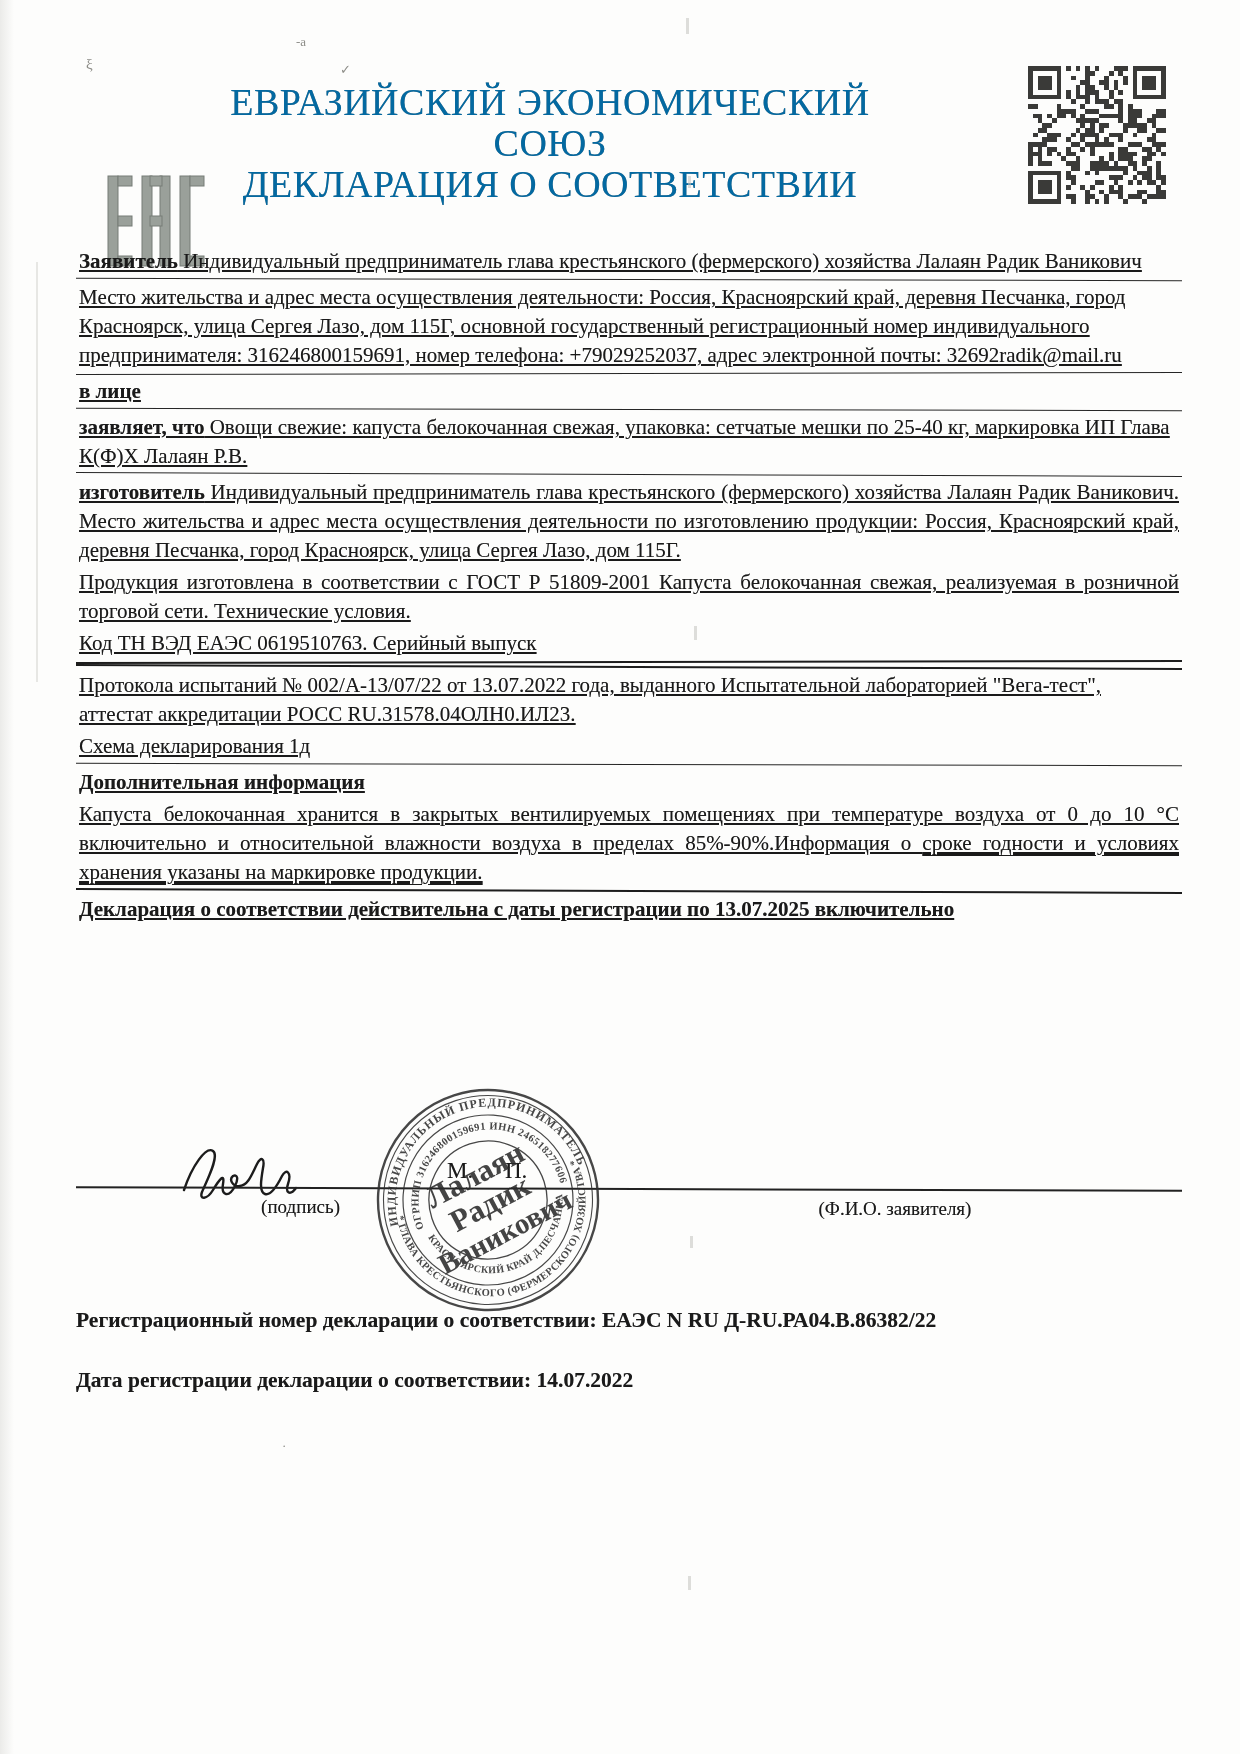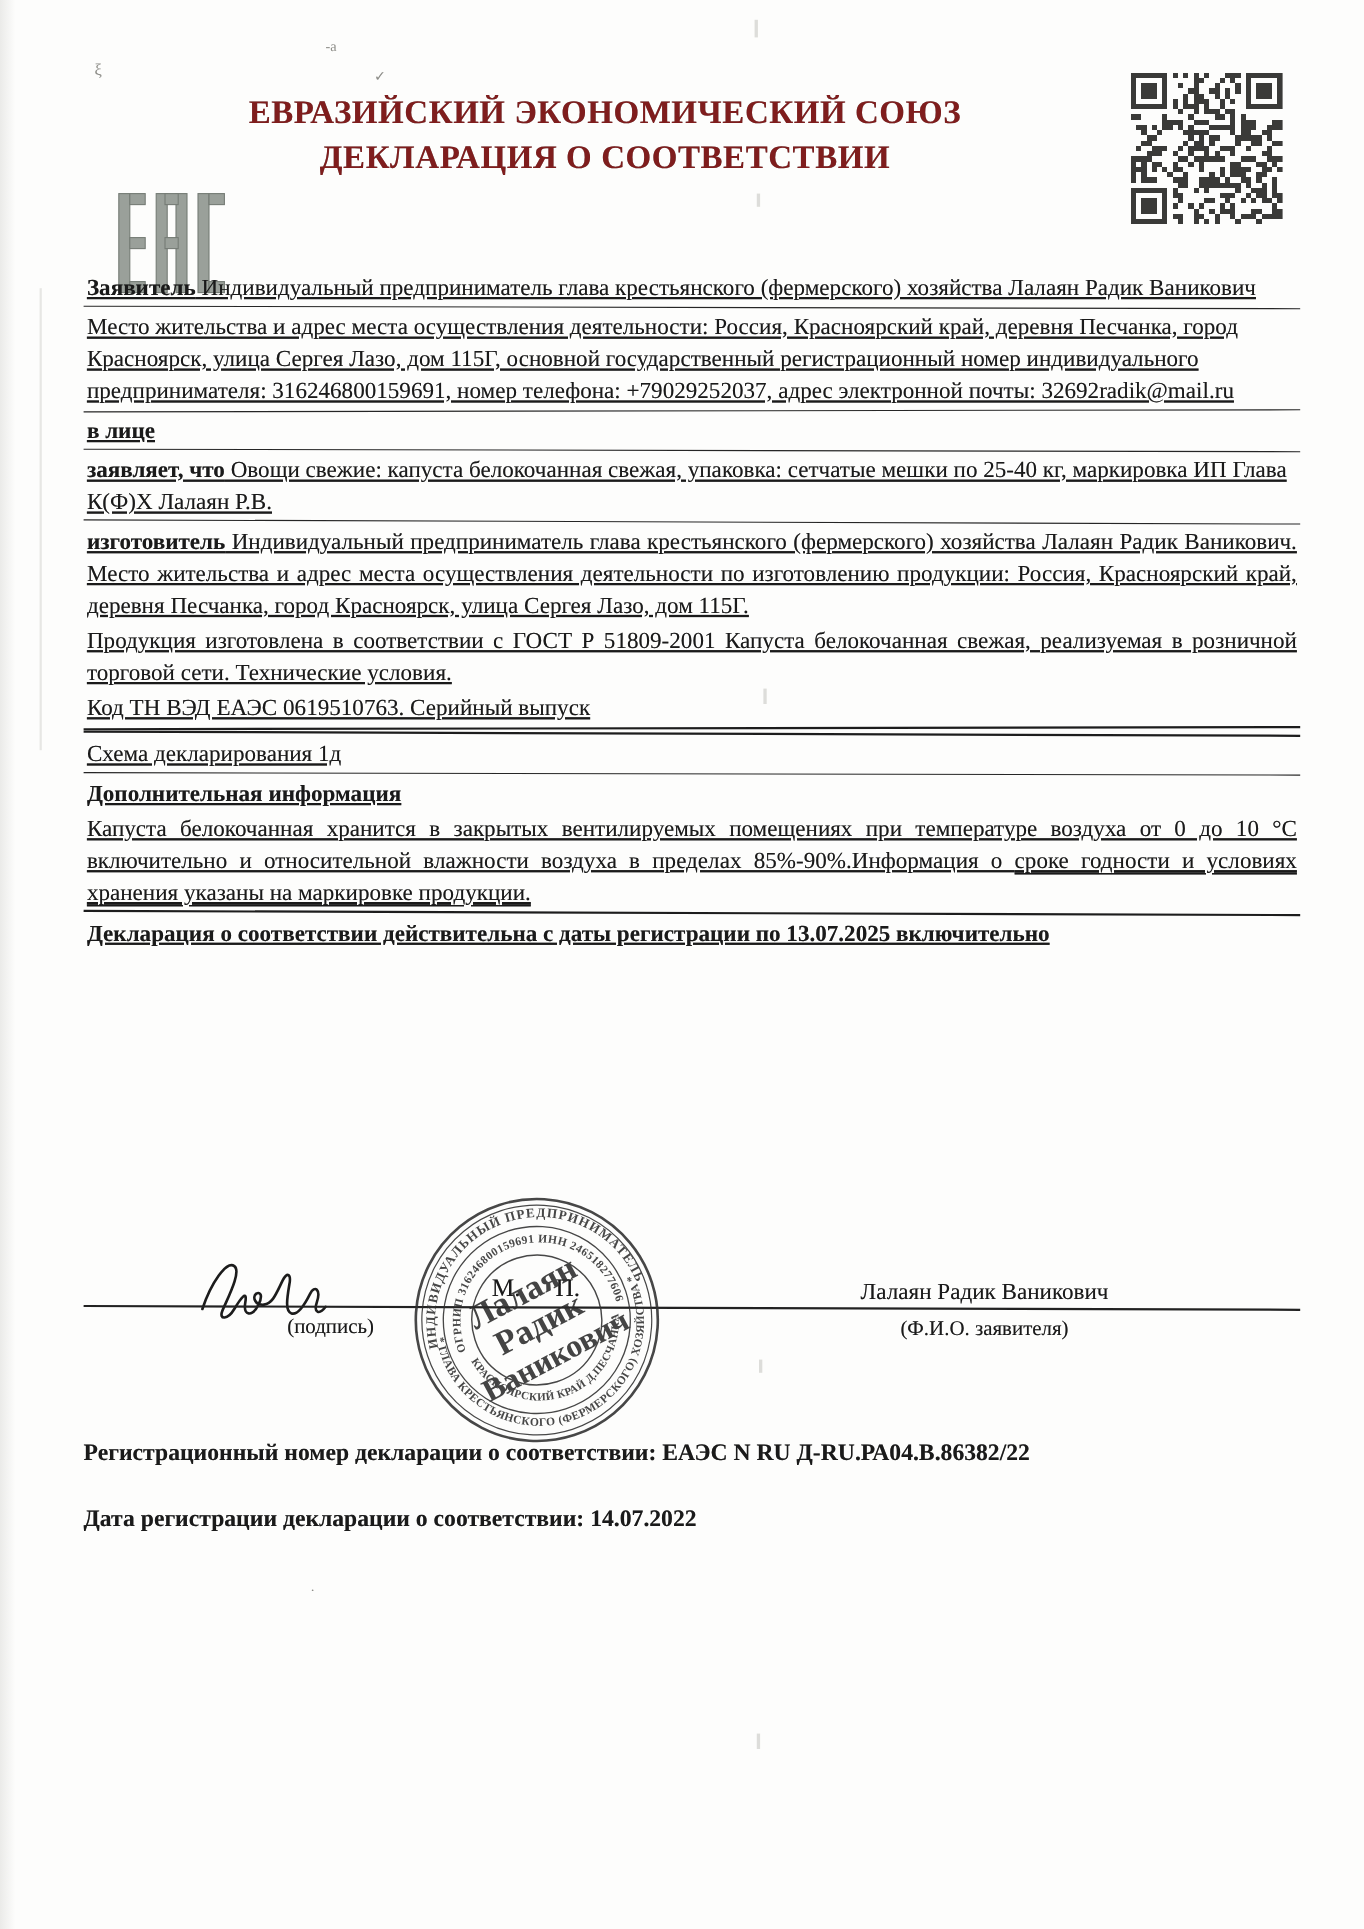--- a/index.html
+++ b/index.html
@@ -11,22 +11,22 @@
     position:relative;
     overflow:hidden;
   }
   .page{position:absolute;inset:0;}
   .scan-edge{position:absolute;left:0;top:0;bottom:0;width:14px;
     background:linear-gradient(to right, rgba(180,180,175,0.25), rgba(255,255,255,0));}
   .scan-text{text-shadow:0 0 0.5px rgba(20,20,20,0.45);}
   
   .title{
     position:absolute;left:190px;top:82px;width:720px;
-    text-align:center;font-weight:bold;font-size:30px;line-height:41px;
-    letter-spacing:0.5px;color:#7f1d1d;
+    text-align:center;font-weight:normal;font-size:38px;line-height:41px;
+    letter-spacing:0.5px;color:#0369a1;
   }
   .eac-logo{position:absolute;left:106px;top:174px;}
   .qr{position:absolute;left:1028px;top:62px;}
   
   .content{
     position:absolute;left:76px;top:244px;width:1106px;
     font-size:21px;line-height:29px;
   }
   .content p{margin:3px;padding:0;text-decoration:underline;}
   .lead{font-weight:bold;}
@@ -407,40 +407,40 @@
     <hr class="rule t2">
     <p class="heading">в лице</p>
     <hr class="rule t1">
     <p><span class="lead">заявляет, что</span><span> Овощи свежие: капуста белокочанная свежая, упаковка: сетчатые мешки по 25-40 кг, маркировка ИП Глава К(Ф)Х Лалаян Р.В.</span></p>
     <hr class="rule t3">
     <p class="just"><span class="lead">изготовитель</span><span> Индивидуальный предприниматель глава крестьянского (фермерского) хозяйства Лалаян Радик Ваникович. Место жительства и адрес места осуществления деятельности по изготовлению продукции: Россия, Красноярский край, деревня Песчанка, город Красноярск, улица Сергея Лазо, дом 115Г.</span></p>
     <p class="just">Продукция изготовлена в соответствии с ГОСТ Р 51809-2001 Капуста белокочанная свежая, реализуемая в розничной торговой сети. Технические условия.</p>
     <p>Код ТН ВЭД ЕАЭС 0619510763. Серийный выпуск</p>
     <hr class="rule thick t2">
     <hr class="rule thick t3">
+    <p>Протокола испытаний № 002/А-13/07/22 от 13.07.2022 года, выданного Испытательной лабораторией "Вега-тест", аттестат аккредитации РОСС RU.31578.04ОЛН0.ИЛ23.</p>
     <p>Схема декларирования 1д</p>
     <hr class="rule t1">
     <p class="heading">Дополнительная информация</p>
     <p class="just"><span>Капуста белокочанная хранится в закрытых вентилируемых помещениях при температуре воздуха от 0 до 10 °С включительно  и относительной влажности воздуха в пределах 85%-90%.Информация о </span><span class="uline">сроке годности и условиях хранения указаны на маркировке продукции.</span></p>
     <hr class="rule thick t3">
     <p class="bold-line">Декларация о соответствии  действительна с даты регистрации по 13.07.2025 включительно</p>
   </div>
 
   <div class="sig-squiggle">
     <svg width="150" height="66" viewBox="0 0 150 66">
       <path d="M12,52 C20,28 34,8 41,13 C48,18 34,44 30,54 C27,62 35,62 41,52
                C47,42 53,34 51,46 C49,58 57,60 63,48 C67,40 65,36 61,38
                C57,41 60,49 68,48 C76,47 79,38 85,26 C89,18 93,20 91,30
                C89,42 87,54 93,56 C99,58 106,46 110,38 C114,30 120,34 116,46 C113,55 118,58 124,50" fill="none" stroke="#1c1c1c" stroke-width="2.4" stroke-linecap="round"></path>
     </svg>
   </div>
   <div class="sig-rule"></div>
   <div class="sig-caption scan-text">(подпись)</div>
   <div class="mp-label scan-text">М. П.</div>
-  <div class="fio-name scan-text">Лалаян Радик Ваникович</div>
   <div class="fio-caption scan-text">(Ф.И.О. заявителя)</div>
 
   <div class="stamp">
     <svg width="244" height="244" viewBox="0 0 244 244">
       <defs>
         <path id="arc-outer-top" d="M 32.7,154.5 A 95,95 0 1 1 211.3,154.5"></path>
         <path id="arc-outer-bottom" d="M 32.7,89.5 A 95,95 0 1 0 211.3,89.5"></path>
         <path id="arc-mid-top" d="M 54.3,146.6 A 72,72 0 1 1 189.7,146.6"></path>
         <path id="arc-mid-bottom" d="M 54.3,97.4 A 72,72 0 1 0 189.7,97.4"></path>
       </defs>

